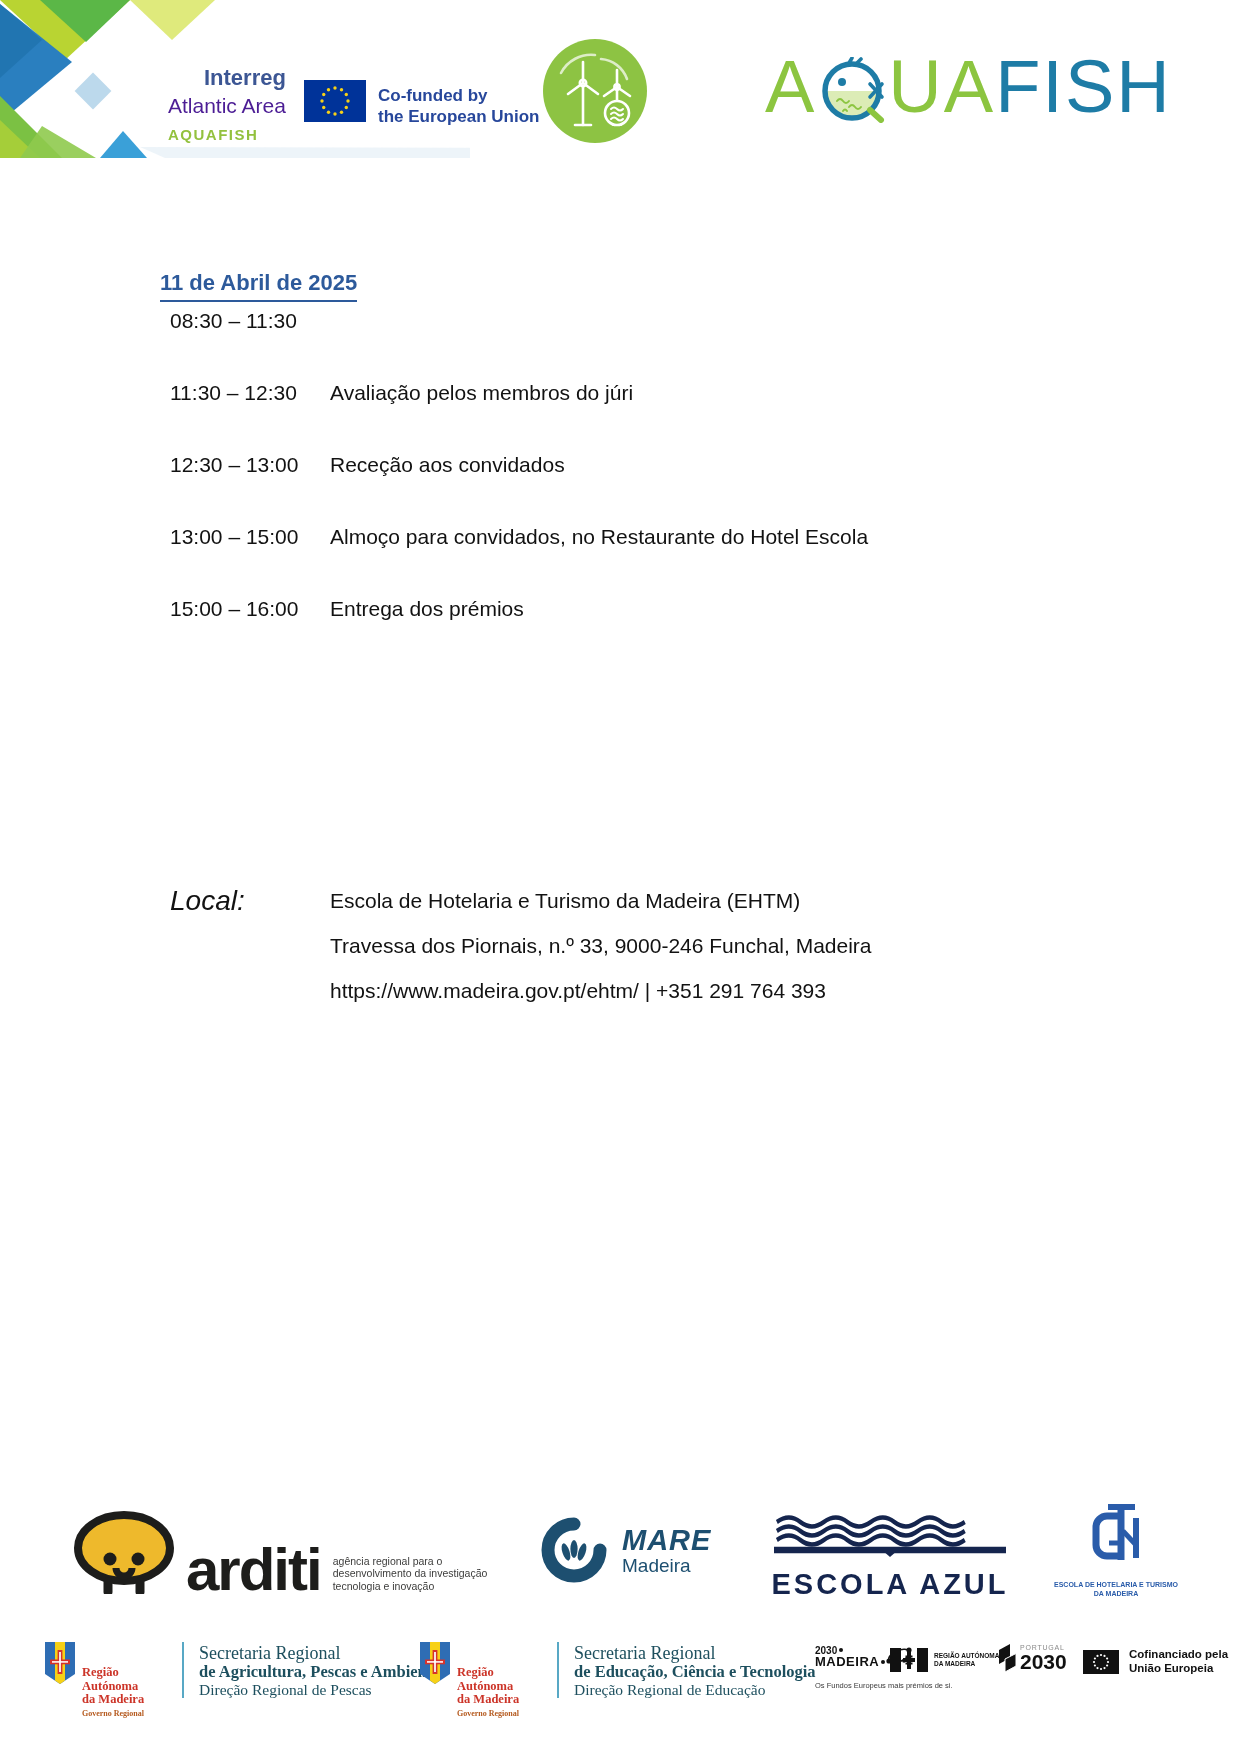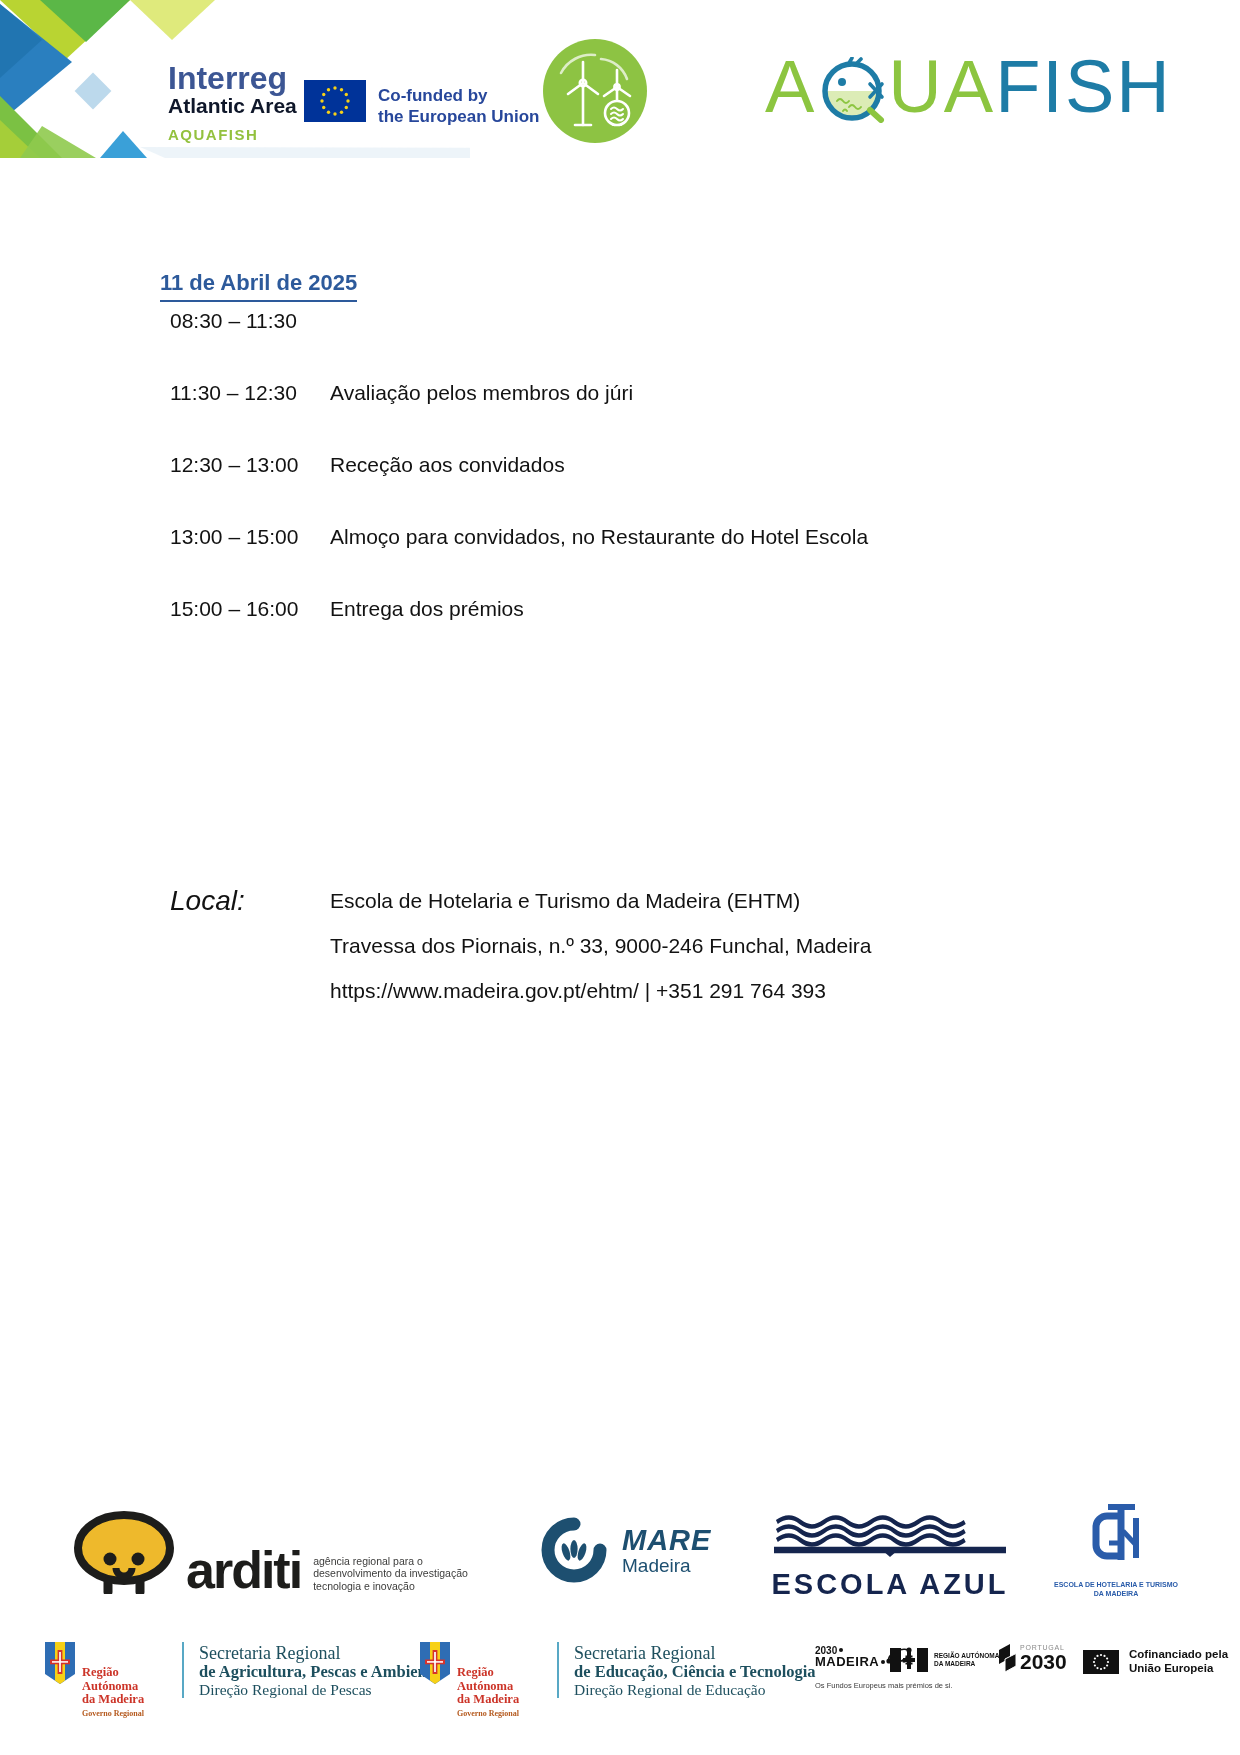--- a/index.html
+++ b/index.html
@@ -3,22 +3,22 @@
 <meta charset="utf-8">
 <style>
   html,body{margin:0;padding:0;background:#888;}
   .page{position:relative;width:1240px;height:1755px;background:#ffffff;
         font-family:"Liberation Sans",sans-serif;overflow:hidden;margin:0 auto;}
   .abs{position:absolute;}
 
   
   .geo-art{left:0;top:0;}
   .interreg-block{left:168px;top:62px;}
-  .interreg-brand{font-size:32px;font-weight:bold;color:#3c5694;line-height:32px;}
-  .interreg-program{font-size:21px;font-weight:bold;color:#0f172a;line-height:23px;}
+  .interreg-brand{font-size:22px;font-weight:bold;color:#3c5694;line-height:32px;text-align:right;}
+  .interreg-program{font-size:21px;font-weight:normal;color:#4c1d95;line-height:23px;}
   .interreg-project{font-size:15px;font-weight:bold;color:#93c13e;letter-spacing:1.5px;margin-top:9px;}
   .eu-flag{left:304px;top:80px;}
   .cofunded{left:378px;top:85px;font-size:17px;font-weight:bold;color:#27479b;line-height:21px;}
   .green-circle-icon{left:543px;top:39px;}
   .aquafish-logo{left:765px;top:44px;display:flex;align-items:center;height:86px;
                  font-size:74px;letter-spacing:2px;line-height:86px;font-weight:normal;}
   .aq-green{color:#8cc540;}
   .aq-teal{color:#1e7ca6;}
   .fishq{margin:6px 3px 0 3px;}
 
@@ -28,21 +28,21 @@
   .schedule{left:170px;top:298px;width:800px;}
   .sched-row{display:flex;margin-bottom:26px;}
   .sched-time{width:160px;font-size:21px;line-height:46px;color:#121212;white-space:nowrap;}
   .sched-desc{flex:1;font-size:21px;line-height:46px;color:#121212;}
   .venue{left:170px;top:878px;display:flex;}
   .venue-label{width:160px;font-size:28px;line-height:45px;color:#121212;font-style:italic;}
   .venue-lines{font-size:21px;line-height:45px;color:#121212;}
 
   
   .arditi{left:72px;top:1510px;display:flex;align-items:flex-end;}
-  .arditi-name{font-size:52px;font-weight:bold;color:#1d1d1b;letter-spacing:-2px;line-height:48px;margin-left:4px;}
+  .arditi-name{font-size:60px;font-weight:bold;color:#1d1d1b;letter-spacing:-2px;line-height:48px;margin-left:4px;}
   .arditi-tagline{font-size:10.5px;line-height:12.5px;color:#3c3c3b;margin-left:12px;padding-bottom:2px;}
   .mare{left:540px;top:1516px;display:flex;align-items:center;}
   .mare-text{margin-left:14px;color:#1d4f70;}
   .mare-name{font-size:29px;font-weight:bold;letter-spacing:1px;line-height:30px;font-style:italic;}
   .mare-sub{font-size:19px;line-height:21px;}
   .escola-azul{left:770px;top:1514px;width:240px;text-align:center;}
   .ea-name{font-size:29px;font-weight:bold;color:#15254e;letter-spacing:3px;margin-top:2px;white-space:nowrap;}
   .ehtm{left:1046px;top:1500px;width:140px;text-align:center;}
   .ehtm-text{font-size:7px;font-weight:bold;color:#2a5caa;line-height:9px;margin-top:4px;}
 

